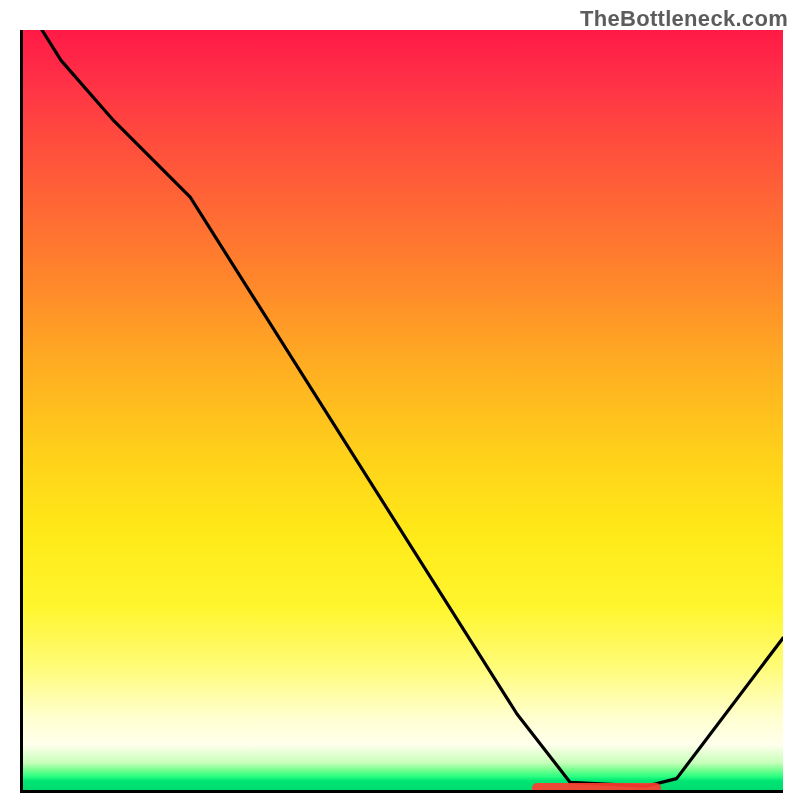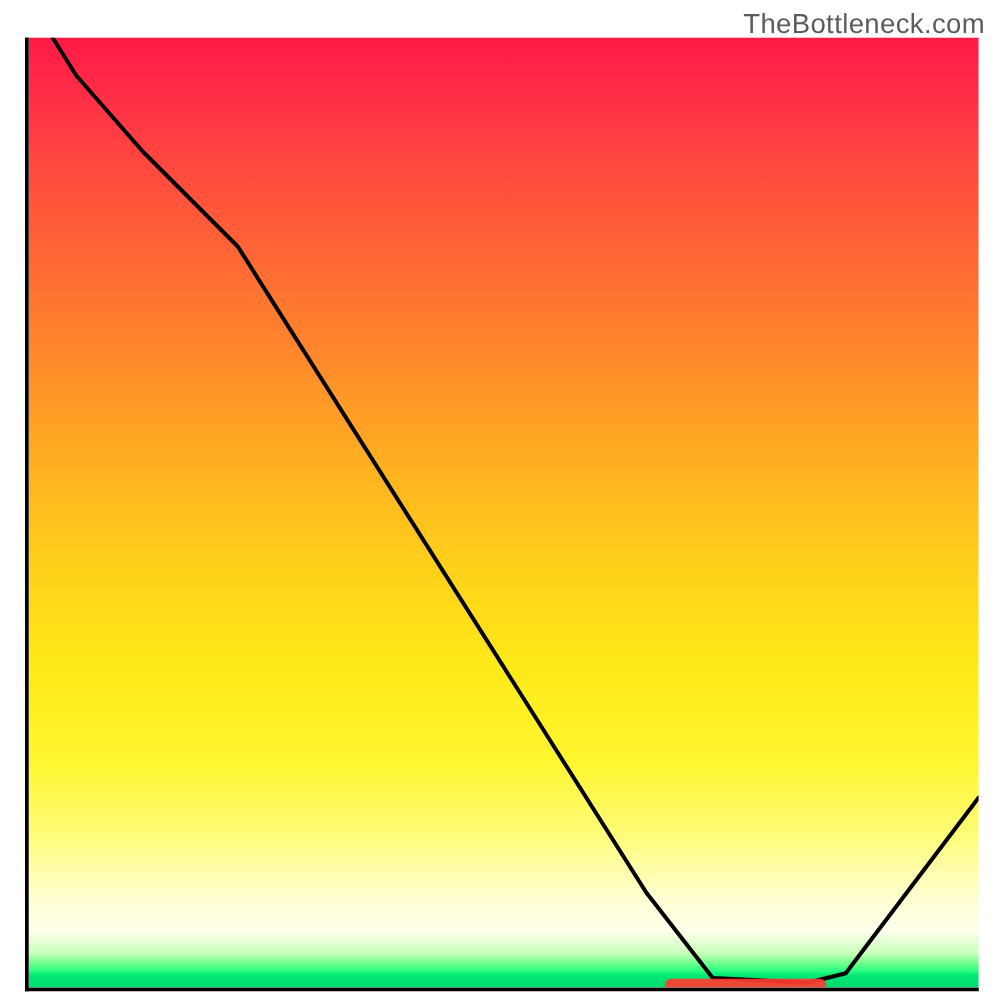--- a/index.html
+++ b/index.html
@@ -14,21 +14,21 @@
   .stage {
     position: relative;
     width: 800px;
     height: 800px;
   }
   .watermark {
     position: absolute;
     top: 6px;
     right: 12px;
     font-size: 22px;
-    font-weight: 400;
+    font-weight: 700;
     color: #5c5c5c;
     letter-spacing: 0.3px;
   }
   .plot-area {
     position: absolute;
     left: 20px;
     top: 30px;
     width: 760px;
     height: 760px;
     border-left: 3px solid #000;

